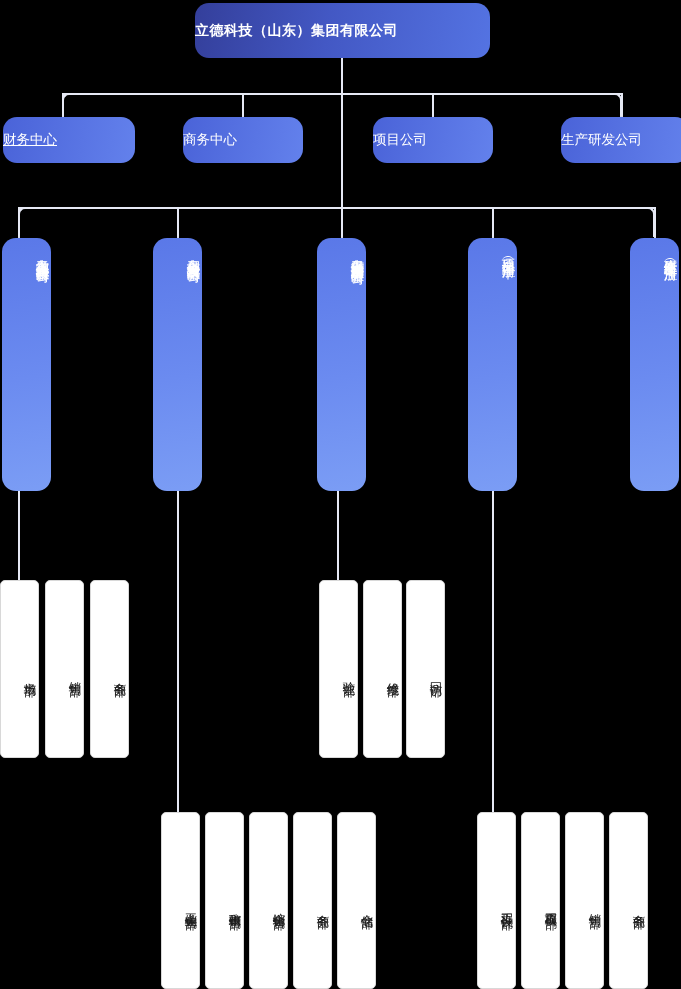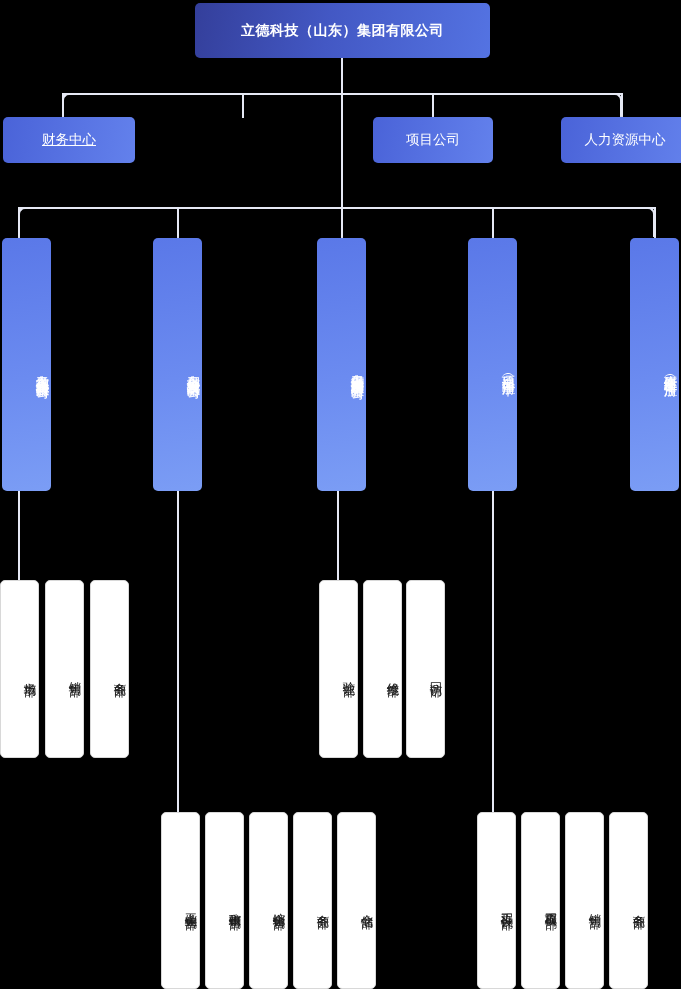--- a/index.html
+++ b/index.html
@@ -17,25 +17,24 @@
   .corner {
     position: absolute; border: 2px solid #e6e9f5;
     border-bottom: none; background: transparent;
   }
   .corner-l { border-right: none; border-top-left-radius: 7px; }
   .corner-r { border-left: none; border-top-right-radius: 7px; }
 
   
   .node {
     position: absolute;
-    border-radius: 5px;
+    border-radius: 14px;
     color: #fff;
     display: flex;
     align-items: center;
-    justify-content: center;
     text-align: center;
     box-shadow: 0 1px 3px rgba(0,0,0,.35);
   }
   .node-root {
     background: linear-gradient(100deg, #343f9b 0%, #4358c4 45%, #5473e2 100%);
     font-weight: bold;
     font-size: 14px;
     letter-spacing: .5px;
   }
   .node-center {
@@ -84,25 +83,28 @@
   <div class="hline" style="left:62px; top:93px; width:560px; height:2px;"></div>
   <div class="corner corner-r" style="left:592px; top:93px; width:30px; height:25px;"></div>
   <div class="vline" style="left:62px; top:93px; height:25px;"></div>
   <div class="vline" style="left:242px; top:93px; height:25px;"></div>
   <div class="vline" style="left:432px; top:93px; height:25px;"></div>
   <div class="vline" style="left:621px; top:93px; height:25px;"></div>
 
   <div class="node node-center" style="left:3px; top:117px; width:132px; height:46px;text-decoration:underline;">
     <span>财务中心</span>
   </div>
+  <div class="node node-center" style="left:183px; top:117px; width:120px; height:46px;">
+    <span>商务中心</span>
+  </div>
   <div class="node node-center" style="left:373px; top:117px; width:120px; height:46px;">
     <span>项目公司</span>
   </div>
   <div class="node node-center" style="left:561px; top:117px; width:128px; height:46px;">
-    <span>人力资源中心</span>
+    <span>生产研发公司</span>
   </div>
 
   <div class="corner corner-l" style="left:18px; top:207px; width:30px; height:30px;"></div>
   <div class="hline" style="left:18px; top:207px; width:637px; height:2px;"></div>
   <div class="corner corner-r" style="left:625px; top:207px; width:30px; height:30px;"></div>
   <div class="vline" style="left:18px; top:207px; height:33px;"></div>
   <div class="vline" style="left:177px; top:207px; height:33px;"></div>
   <div class="vline" style="left:341px; top:207px; height:33px;"></div>
   <div class="vline" style="left:492px; top:207px; height:33px;"></div>
   <div class="vline" style="left:654px; top:207px; height:33px;"></div>

